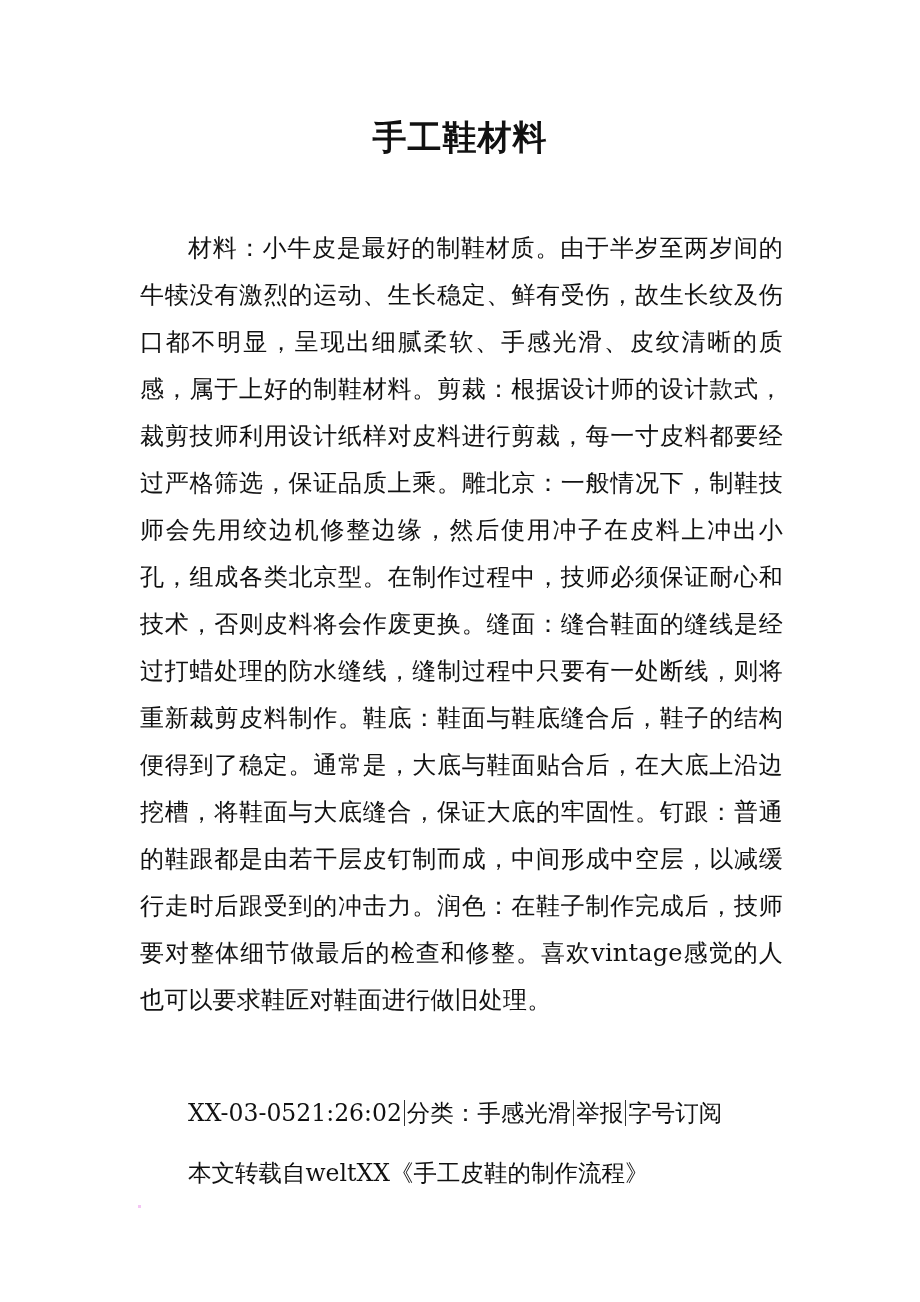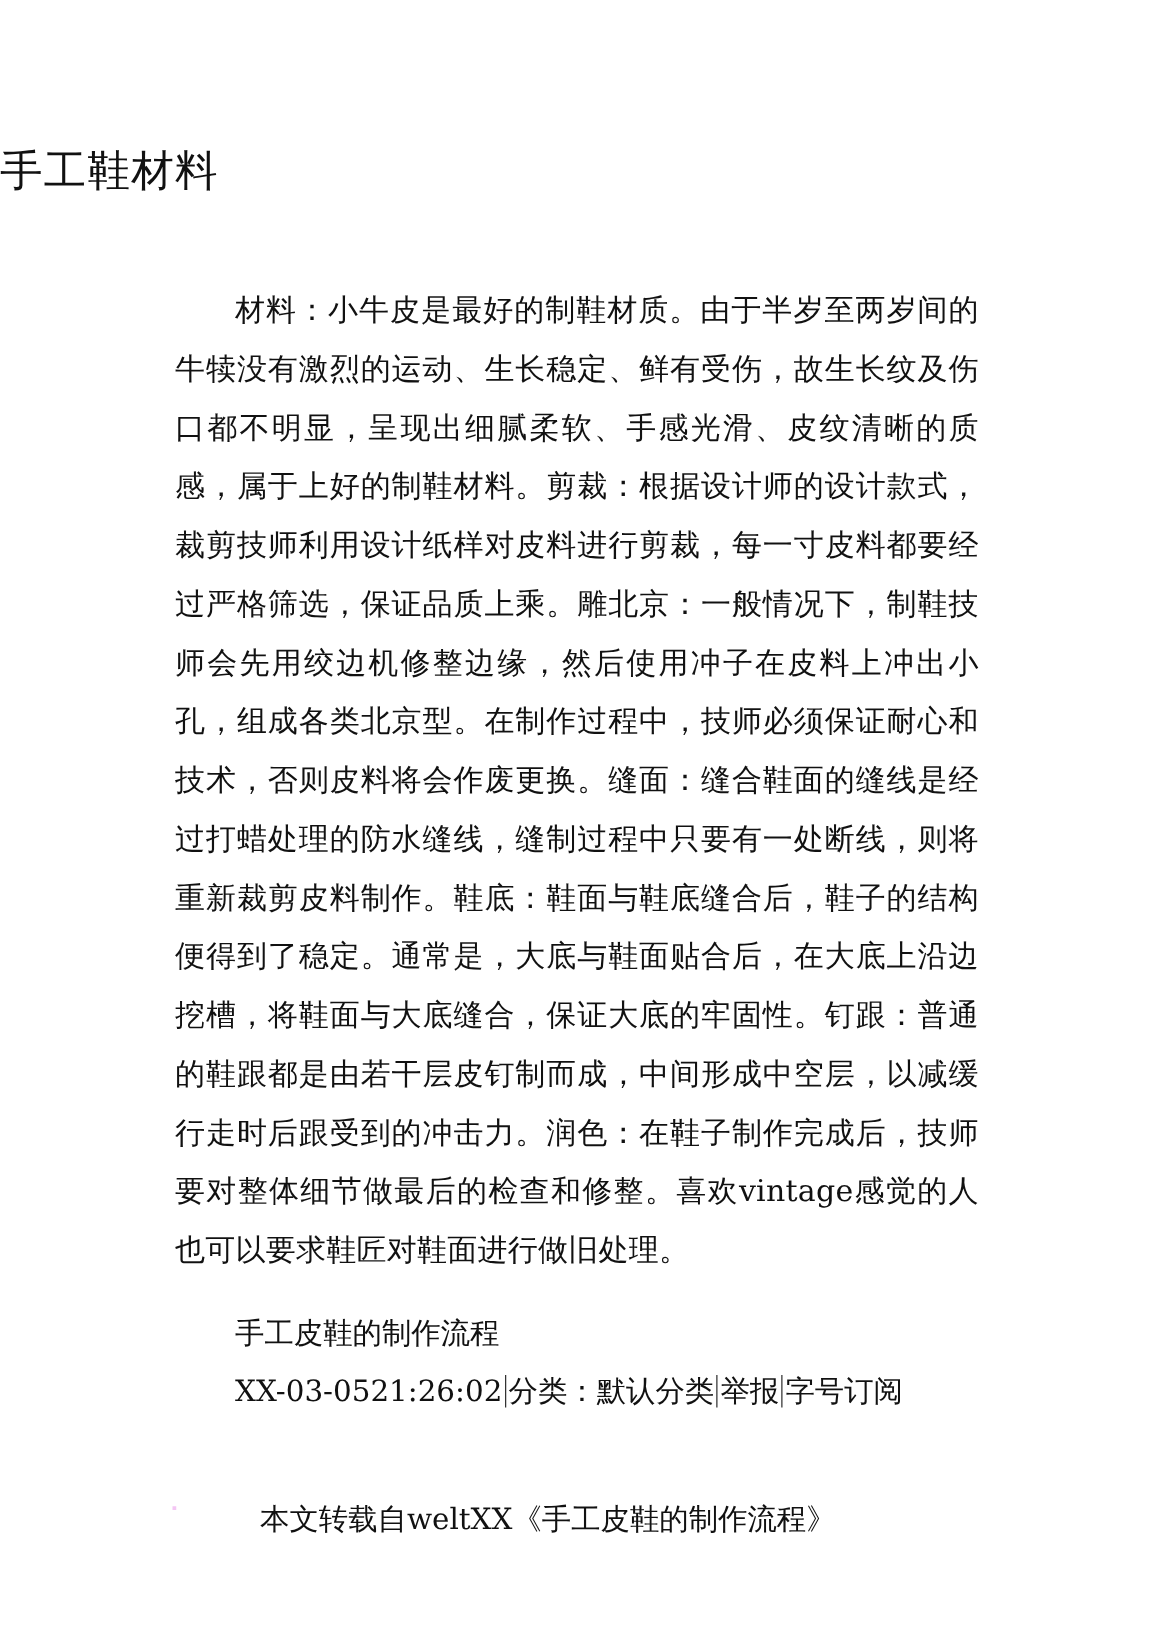--- a/index.html
+++ b/index.html
@@ -20,23 +20,24 @@
       left: 0;
       top: 0;
       width: 920px;
       height: 1302px;
     }
     .title {
       position: absolute;
       left: 0;
       top: 112px;
       width: 920px;
+      text-align: center;
       font-size: 34px;
       line-height: 50px;
-      font-weight: normal;
+      font-weight: bold;
       letter-spacing: 1px;
       margin: 0;
     }
     .body-text {
       position: absolute;
       left: 140px;
       top: 225px;
       width: 643px;
       font-size: 24px;
       line-height: 47px;
@@ -48,21 +49,21 @@
     .para {
       position: absolute;
       left: 188px;
       font-size: 23.5px;
       line-height: 47px;
       margin: 0;
       white-space: nowrap;
     }
     .para.p1 { top: 1043px; }
     .para.p2 { top: 1090px; }
-    .para.p3 { top: 1192px; margin-left: 20px; }
+    .para.p3 { top: 1150px; }
     .sep {
       display: inline-block;
       width: 1px;
       height: 26px;
       background: #333;
       vertical-align: -5px;
       margin: 0 2px;
     }
     .artifact {
       position: absolute;
@@ -74,20 +75,19 @@
     }
   </style>
 </head>
 <body>
 
 <div class="page">
   <h1 class="title">手工鞋材料</h1>
 
   <p class="body-text">材料：小牛皮是最好的制鞋材质。由于半岁至两岁间的牛犊没有激烈的运动、生长稳定、鲜有受伤，故生长纹及伤口都不明显，呈现出细腻柔软、手感光滑、皮纹清晰的质感，属于上好的制鞋材料。剪裁：根据设计师的设计款式，裁剪技师利用设计纸样对皮料进行剪裁，每一寸皮料都要经过严格筛选，保证品质上乘。雕北京：一般情况下，制鞋技师会先用绞边机修整边缘，然后使用冲子在皮料上冲出小孔，组成各类北京型。在制作过程中，技师必须保证耐心和技术，否则皮料将会作废更换。缝面：缝合鞋面的缝线是经过打蜡处理的防水缝线，缝制过程中只要有一处断线，则将重新裁剪皮料制作。鞋底：鞋面与鞋底缝合后，鞋子的结构便得到了稳定。通常是，大底与鞋面贴合后，在大底上沿边挖槽，将鞋面与大底缝合，保证大底的牢固性。钉跟：普通的鞋跟都是由若干层皮钉制而成，中间形成中空层，以减缓行走时后跟受到的冲击力。润色：在鞋子制作完成后，技师要对整体细节做最后的检查和修整。喜欢vintage感觉的人也可以要求鞋匠对鞋面进行做旧处理。</p>
 
-  <p class="para p1">手工皮鞋的制作流程</p>
 
-  <p class="para p2"><span>XX-03-0521:26:02</span><span class="sep"></span><span>分类：默认分类</span><span class="sep"></span><span>举报</span><span class="sep"></span><span>字号</span><span>订阅</span></p>
+  <p class="para p2"><span>XX-03-0521:26:02</span><span class="sep"></span><span>分类：手感光滑</span><span class="sep"></span><span>举报</span><span class="sep"></span><span>字号</span><span>订阅</span></p>
 
   <p class="para p3">本文转载自weltXX《手工皮鞋的制作流程》</p>
 
   <div class="artifact"></div>
 </div>
 
 </body></html>

